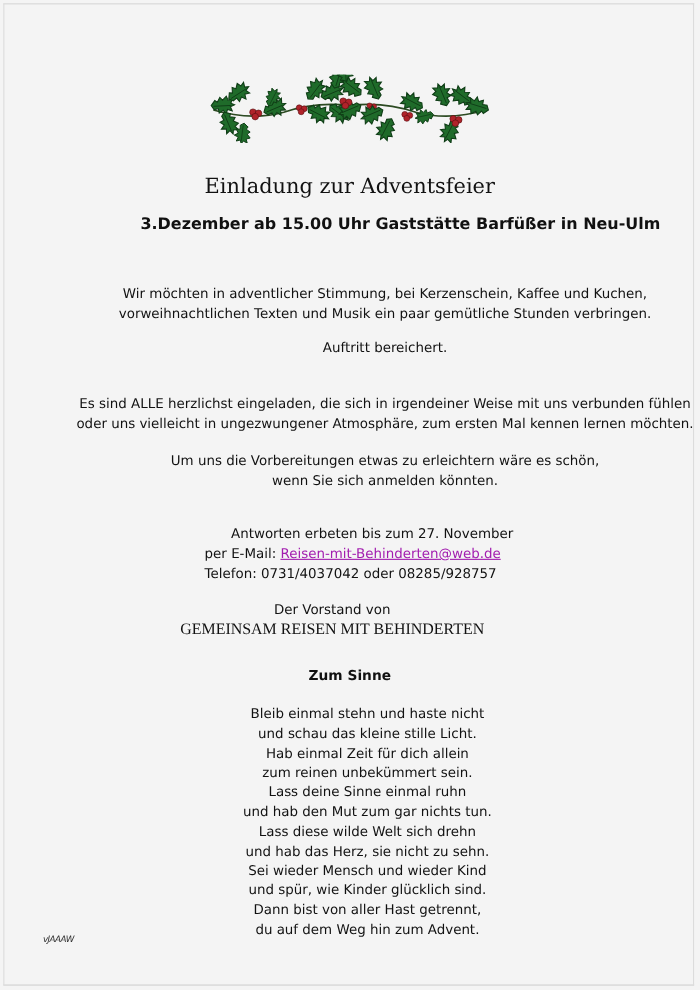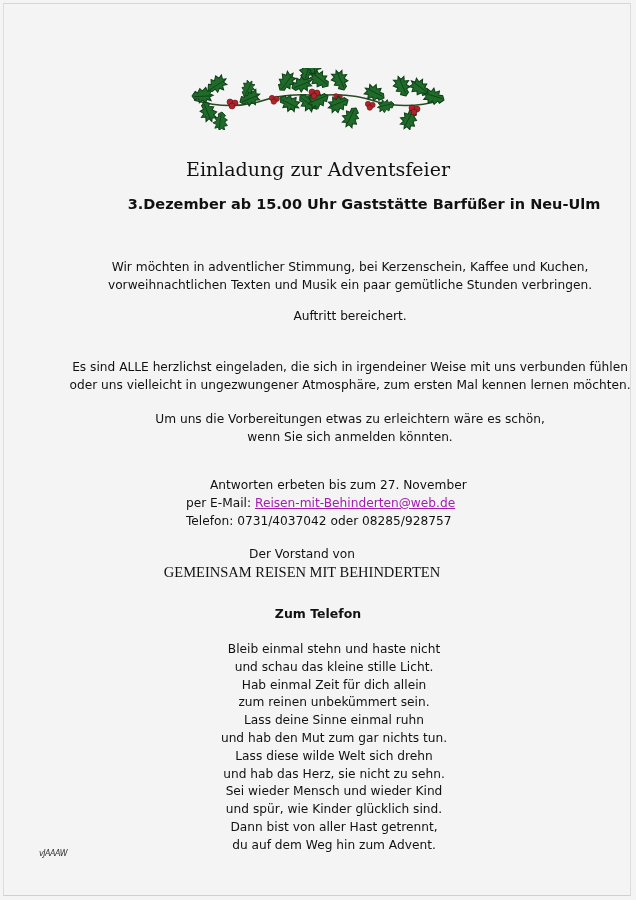--- a/index.html
+++ b/index.html
@@ -211,21 +211,21 @@
   <span class="line indent">Antworten erbeten bis zum 27. November</span>
   <span class="line"><span>per E-Mail: </span><a class="email-link" href="mailto:Reisen-mit-Behinderten@web.de">Reisen-mit-Behinderten@web.de</a></span>
   <span class="line">Telefon: 0731/4037042 oder 08285/928757</span>
 </div>
 
 <div class="board">
   <span class="intro">Der Vorstand von</span>
   <span class="org">GEMEINSAM REISEN MIT BEHINDERTEN</span>
 </div>
 
-<div class="poem-title">Zum Telefon</div>
+<div class="poem-title">Zum Sinne</div>
 
 <div class="poem">
   <span class="line">Bleib einmal stehn und haste nicht</span>
   <span class="line">und schau das kleine stille Licht.</span>
   <span class="line">Hab einmal Zeit für dich allein</span>
   <span class="line">zum reinen unbekümmert sein.</span>
   <span class="line">Lass deine Sinne einmal ruhn</span>
   <span class="line">und hab den Mut zum gar nichts tun.</span>
   <span class="line">Lass diese wilde Welt sich drehn</span>
   <span class="line">und hab das Herz, sie nicht zu sehn.</span>

